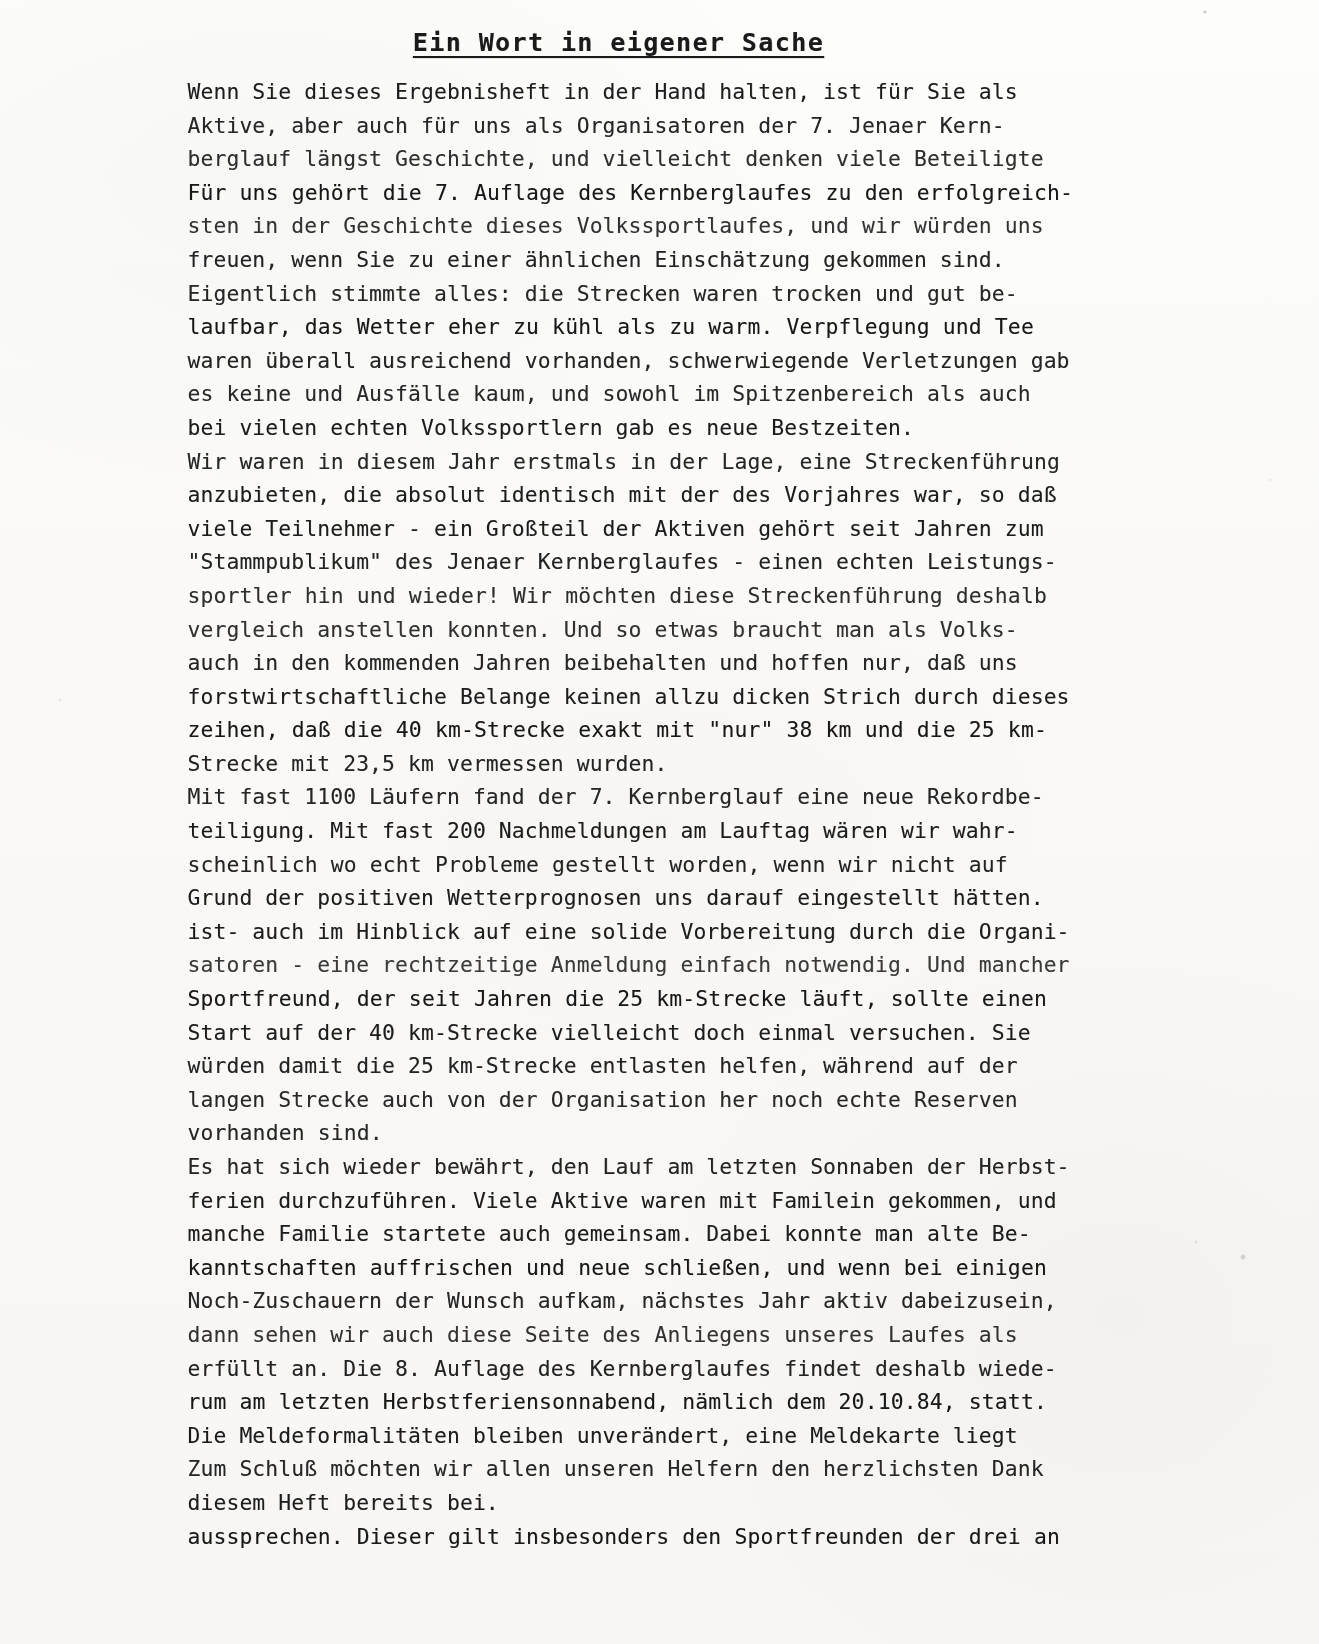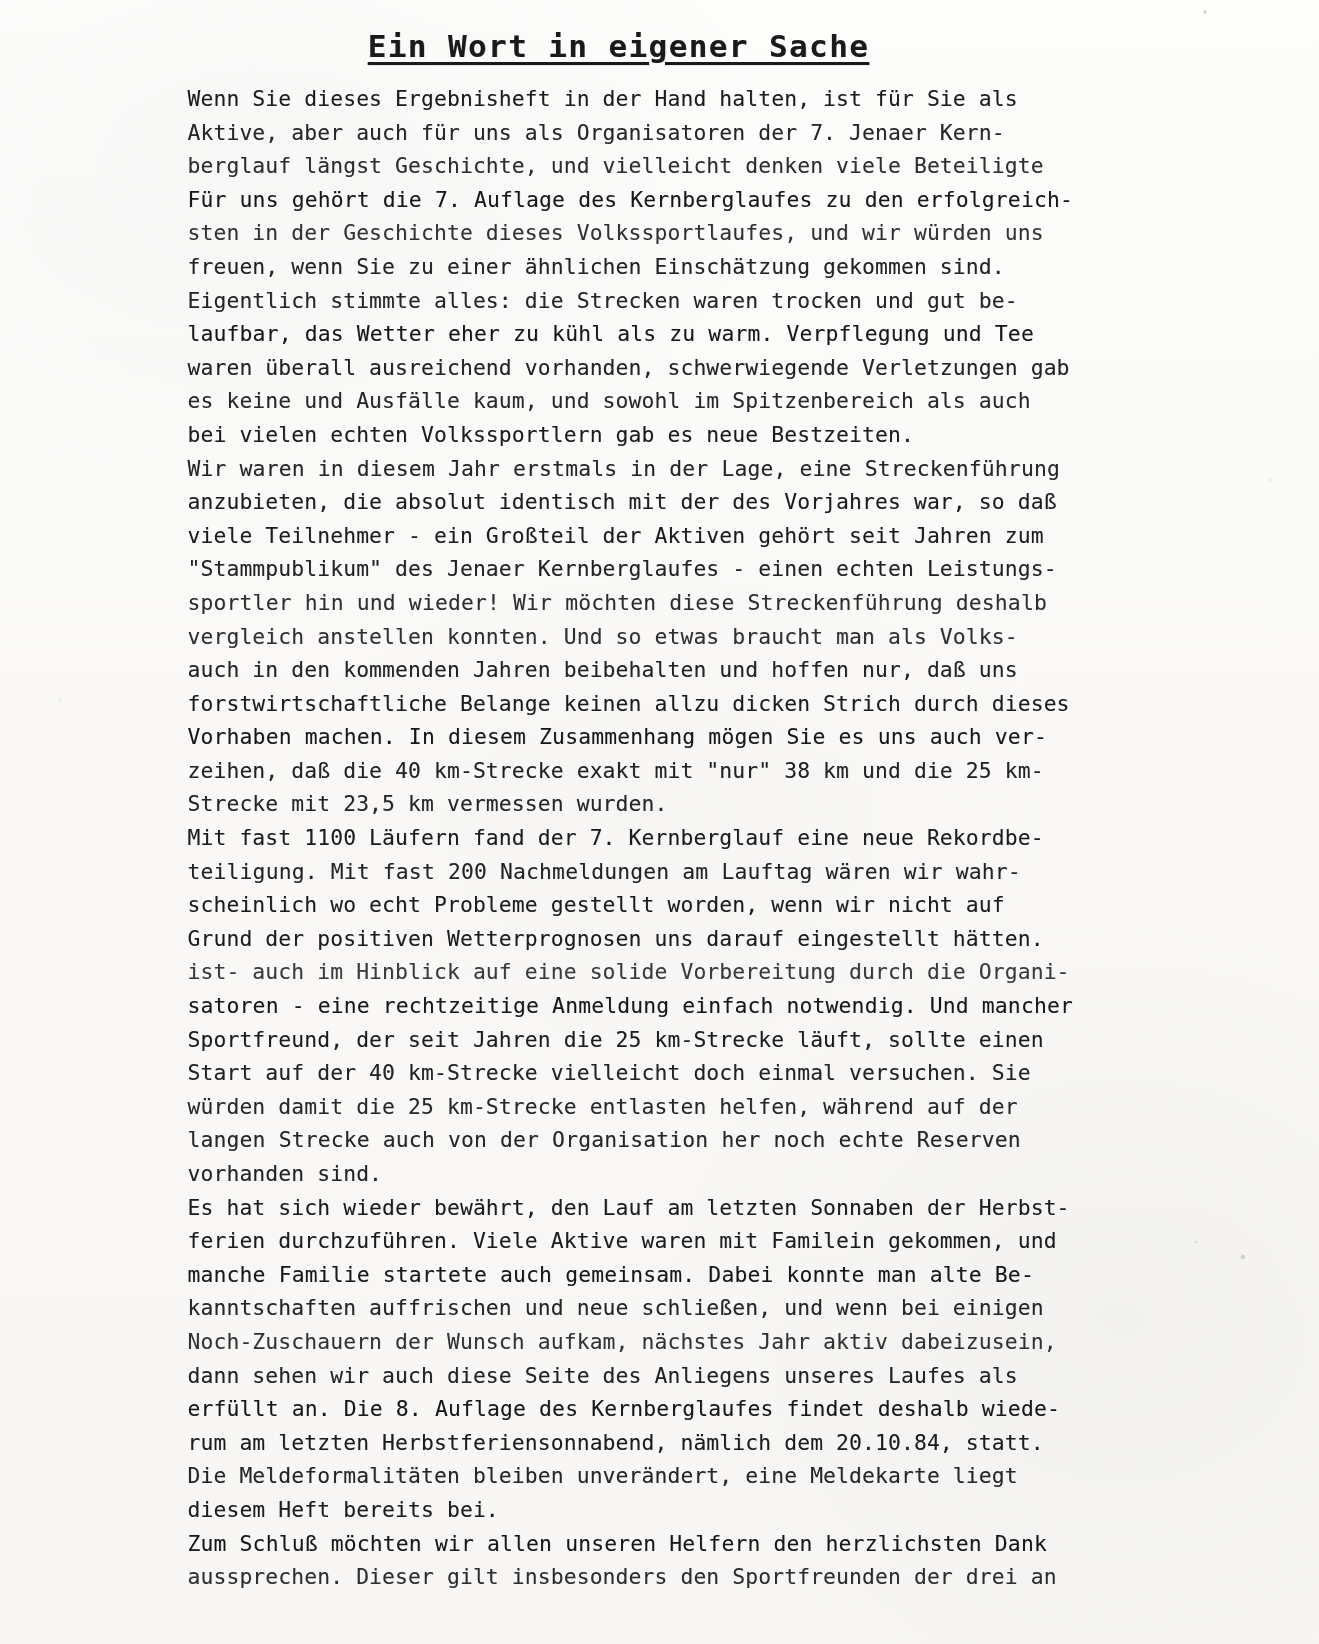--- a/index.html
+++ b/index.html
@@ -42,21 +42,21 @@
   }
 
   #content {
     position: absolute;
     left: 0; top: 0;
     width: 1319px;
   }
 
   #doc-title {
     text-align: center;
-    font-size: 31px;
+    font-size: 25px;
     letter-spacing: 1.4px;
     font-weight: 700;
     text-decoration: underline;
     text-underline-offset: 5px;
     margin: 28px 0 18px 15px;
     padding-right: 97px;
     color: #1a1a1a;
     text-shadow: 0.4px 0.3px 0 rgba(40,40,40,0.35);
   }
 
@@ -104,21 +104,20 @@
         <div class="line">es keine und Ausfälle kaum, und sowohl im Spitzenbereich als auch</div>
         <div class="line">bei vielen echten Volkssportlern gab es neue Bestzeiten.</div>
         <div class="line">Wir waren in diesem Jahr erstmals in der Lage, eine Streckenführung</div>
         <div class="line">anzubieten, die absolut identisch mit der des Vorjahres war, so daß</div>
         <div class="line">viele Teilnehmer - ein Großteil der Aktiven gehört seit Jahren zum</div>
         <div class="line">"Stammpublikum" des Jenaer Kernberglaufes - einen echten Leistungs-</div>
         <div class="line">sportler hin und wieder! Wir möchten diese Streckenführung deshalb</div>
         <div class="line">vergleich anstellen konnten. Und so etwas braucht man als Volks-</div>
         <div class="line">auch in den kommenden Jahren beibehalten und hoffen nur, daß uns</div>
         <div class="line">forstwirtschaftliche Belange keinen allzu dicken Strich durch dieses</div>
-        <div class="line">Vorhaben machen. In diesem Zusammenhang mögen Sie es uns auch ver-</div>
         <div class="line">zeihen, daß die 40 km-Strecke exakt mit "nur" 38 km und die 25 km-</div>
         <div class="line">Strecke mit 23,5 km vermessen wurden.</div>
         <div class="line">Mit fast 1100 Läufern fand der 7. Kernberglauf eine neue Rekordbe-</div>
         <div class="line">teiligung. Mit fast 200 Nachmeldungen am Lauftag wären wir wahr-</div>
         <div class="line">scheinlich wo echt Probleme gestellt worden, wenn wir nicht auf</div>
         <div class="line">Grund der positiven Wetterprognosen uns darauf eingestellt hätten.</div>
         <div class="line">ist- auch im Hinblick auf eine solide Vorbereitung durch die Organi-</div>
         <div class="line">satoren - eine rechtzeitige Anmeldung einfach notwendig. Und mancher</div>
         <div class="line">Sportfreund, der seit Jahren die 25 km-Strecke läuft, sollte einen</div>
         <div class="line">Start auf der 40 km-Strecke vielleicht doch einmal versuchen. Sie</div>
@@ -127,18 +126,18 @@
         <div class="line">vorhanden sind.</div>
         <div class="line">Es hat sich wieder bewährt, den Lauf am letzten Sonnaben der Herbst-</div>
         <div class="line">ferien durchzuführen. Viele Aktive waren mit Familein gekommen, und</div>
         <div class="line">manche Familie startete auch gemeinsam. Dabei konnte man alte Be-</div>
         <div class="line">kanntschaften auffrischen und neue schließen, und wenn bei einigen</div>
         <div class="line">Noch-Zuschauern der Wunsch aufkam, nächstes Jahr aktiv dabeizusein,</div>
         <div class="line">dann sehen wir auch diese Seite des Anliegens unseres Laufes als</div>
         <div class="line">erfüllt an. Die 8. Auflage des Kernberglaufes findet deshalb wiede-</div>
         <div class="line">rum am letzten Herbstferiensonnabend, nämlich dem 20.10.84, statt.</div>
         <div class="line">Die Meldeformalitäten bleiben unverändert, eine Meldekarte liegt</div>
+        <div class="line">Zum Schluß möchten wir allen unseren Helfern den herzlichsten Dank</div>
         <div class="line">diesem Heft bereits bei.</div>
-        <div class="line">Zum Schluß möchten wir allen unseren Helfern den herzlichsten Dank</div>
         <div class="line">aussprechen. Dieser gilt insbesonders den Sportfreunden der drei an</div>
       </div>
   </div>
 </div>
 
 </body></html>

